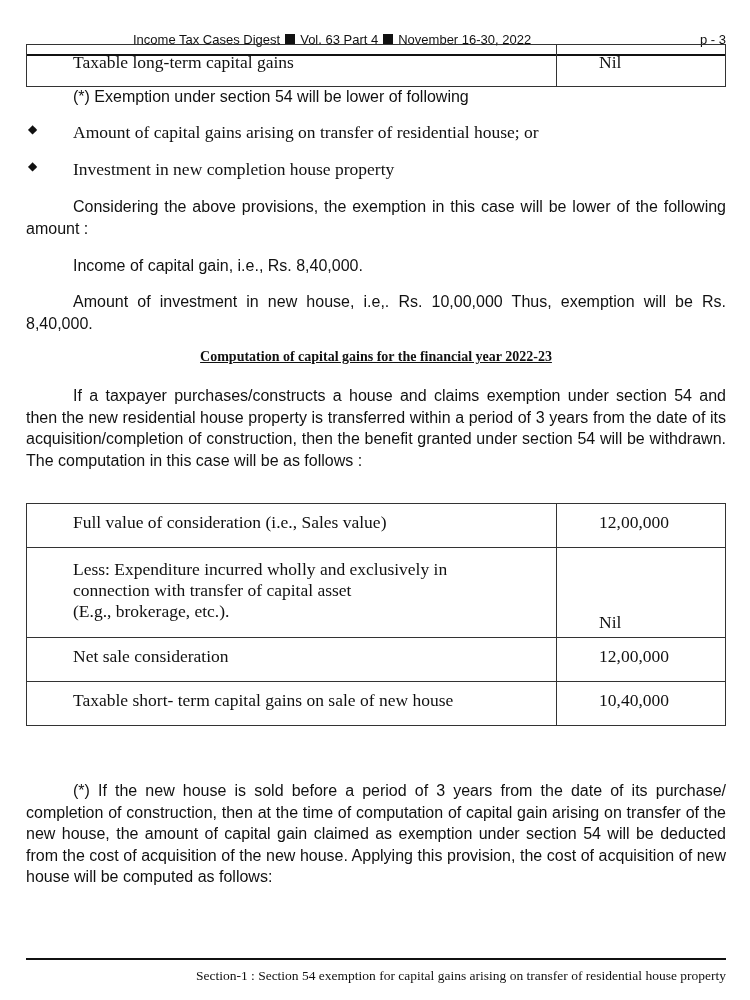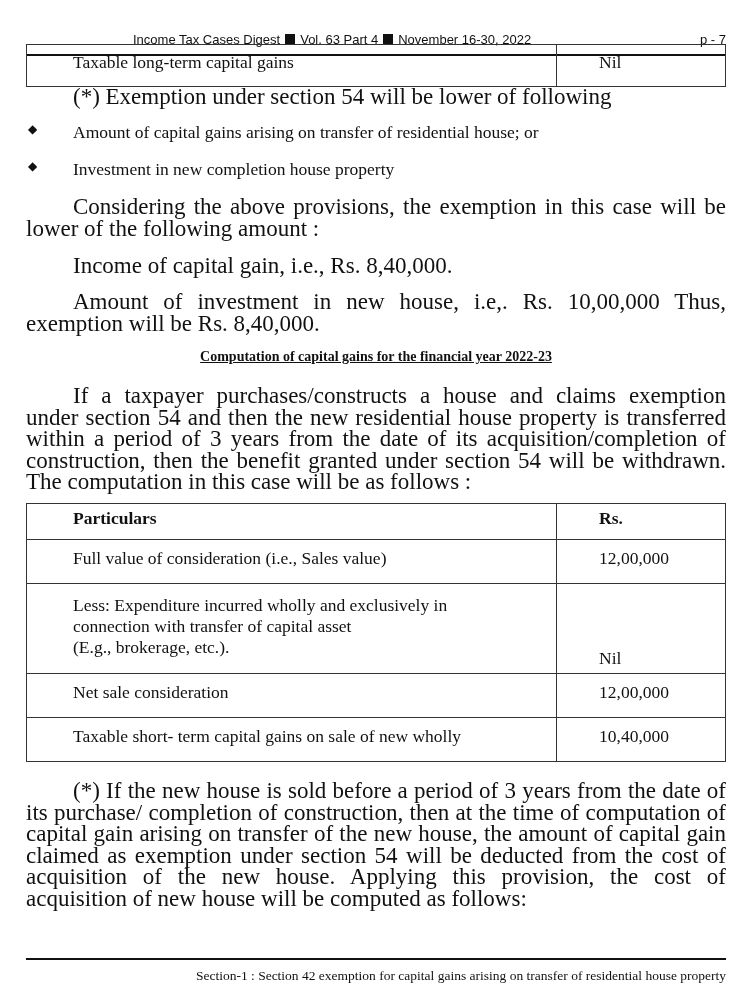--- a/index.html
+++ b/index.html
@@ -21,21 +21,21 @@
     .tbl td.val { width: 126px; padding-left: 42px; }
     .tbl1 { top: 44px; }
     .tbl1 td { height: 34px; }
     .tbl2 { top: 503px; }
     .tbl2 tr.h td { height: 28px; font-weight: bold; }
     .tbl2 tr.r td { height: 36px; }
     .tbl2 tr.tall td { height: 80px; line-height: 21px; padding-top: 2px; }
     .tbl2 tr.tall td.val { vertical-align: bottom; padding-bottom: 4px; }
 
     .p { position: absolute; left: 26px; width: 700px;
-      font-family: Liberation Serif, serif; font-size: 23px;
+      font-family: Liberation Sans, sans-serif; font-size: 16px;
       line-height: 21.5px; text-align: justify; }
     .indent { text-indent: 47px; }
     .bullet-row { position: absolute; left: 26px; width: 700px;
       font-family: "Liberation Serif", "DejaVu Serif", serif; font-size: 17.5px; }
     .bullet-row .b { position: absolute; left: 2px; top: 0px; font-size: 12px; }
     .bullet-row .t { position: absolute; left: 47px; top: 0; white-space: nowrap; }
 
     .heading { position: absolute; left: 26px; width: 700px; text-align: center;
       font-family: "Liberation Serif", "DejaVu Serif", serif; font-size: 14px;
       font-weight: bold; text-decoration: underline; }
@@ -44,21 +44,21 @@
     .footer { position: absolute; right: 24px; top: 968px;
       font-family: "Liberation Serif", "DejaVu Serif", serif; font-size: 13.5px; white-space: nowrap; }
   </style>
 </head>
 <body>
 
 <div class="header">
   <div class="title">
     <span>Income Tax Cases Digest</span><span class="sq"></span><span>Vol. 63 Part 4</span><span class="sq"></span><span>November 16-30, 2022</span>
   </div>
-  <div class="page">p - 7</div>
+  <div class="page">p - 3</div>
 </div>
 
 <table class="tbl tbl1">
   <tbody>
       <tr>
     <td>Taxable long-term capital gains</td>
     <td class="val">Nil</td>
   </tr>
 </tbody>
   </table>
@@ -77,43 +77,39 @@
 <div class="p indent" style="top:196px;">Considering the above provisions, the exemption in this case will be lower of the following amount :</div>
 <div class="p indent" style="top:255px;">Income of capital gain, i.e., Rs. 8,40,000.</div>
 <div class="p indent" style="top:291px;">Amount of investment in new house, i.e,. Rs. 10,00,000 Thus, exemption will be Rs. 8,40,000.</div>
 
 <div class="heading" style="top:349px;">Computation of capital gains for the financial year 2022-23</div>
 
 <div class="p indent" style="top:385px;">If a taxpayer purchases/constructs a house and claims exemption under section 54 and then the new residential house property is transferred within a period of 3 years from the date of its acquisition/completion of construction, then the benefit granted under section 54 will be withdrawn. The computation in this case will be as follows :</div>
 
 <table class="tbl tbl2">
   <tbody>
-      <tr class="h">
-    <td>Particulars</td>
-    <td class="val">Rs.</td>
-  </tr>
   <tr class="r">
     <td>Full value of consideration (i.e., Sales value)</td>
     <td class="val">12,00,000</td>
   </tr>
   <tr class="tall">
     <td>
       <div>Less: Expenditure incurred wholly and exclusively in</div>
       <div>connection with transfer of capital asset</div>
       <div>(E.g., brokerage, etc.).</div>
     </td>
     <td class="val">Nil</td>
   </tr>
   <tr class="r">
     <td>Net sale consideration</td>
     <td class="val">12,00,000</td>
   </tr>
   <tr class="r">
-    <td>Taxable short- term capital gains on sale of new wholly</td>
+    <td>Taxable short- term capital gains on sale of new house</td>
     <td class="val">10,40,000</td>
   </tr>
 </tbody>
   </table>
 
 <div class="p indent" style="top:780px;">(*) If the new house is sold before a period of 3 years from the date of its purchase/ completion of construction, then at the time of computation of capital gain arising on transfer of the new house, the amount of capital gain claimed as exemption under section 54 will be deducted from the cost of acquisition of the new house. Applying this provision, the cost of acquisition of new house will be computed as follows:</div>
 
 <div class="footer-line"></div>
-<div class="footer">Section-1 : Section 42 exemption for capital gains arising on transfer of residential house property</div>
+<div class="footer">Section-1 : Section 54 exemption for capital gains arising on transfer of residential house property</div>
 
 </body></html>

